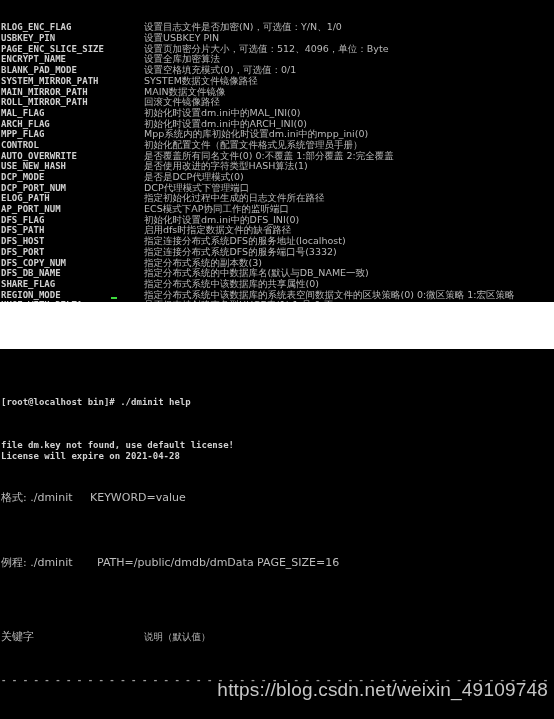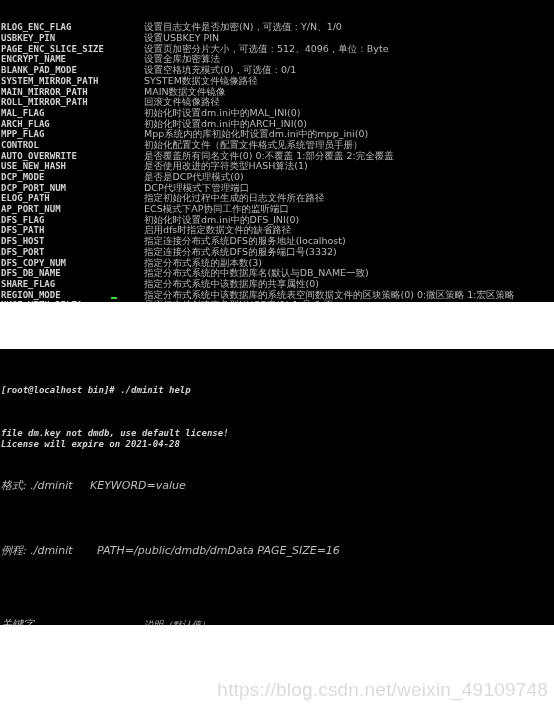--- a/index.html
+++ b/index.html
@@ -46,23 +46,22 @@
     height: 47px;
     background: #ffffff;
   }
 
   
   #term-block-2 {
     position: absolute;
     left: 0;
     top: 349px;
     width: 554px;
-    height: 276px;
-    padding: 4px 0 0 1px;
-    font-style: italic;
+    height: 370px;
+    padding: 16px 0 0 1px;
   }
 
   .ln {
     display: block;
     height: 10.7px;
     white-space: pre;
   }
 
   
   .kw {
@@ -129,21 +128,21 @@
 </div>
 
 <div id="scrollback-cursor"></div>
 
 <div id="console-gap"></div>
 
 <div class="terminal" id="term-block-2">
 
   <span class="ln plain">[root@localhost bin]# ./dminit help</span>
 
-  <div id="block2-preamble"><span class="ln plain">file dm.key not dmdb, use default license!</span><span class="ln plain">License will expire on 2021-04-28</span></div>
+  <div id="block2-preamble"><span class="ln plain">file dm.key not found, use default license!</span><span class="ln plain">License will expire on 2021-04-28</span></div>
 
   <span class="ln"><span class="cjk">格式: ./dminit     KEYWORD=value</span></span>
   <span class="blank"></span>
   <span class="ln"><span class="cjk">例程: ./dminit       PATH=/public/dmdb/dmData PAGE_SIZE=16</span></span>
   <span class="blank"></span>
 
   <span class="ln"><span class="kw cjk">关键字</span><span class="desc">说明（默认值）</span></span>
 
   <span class="ln sep">- - - - - - - - - - - - - - - - - - - - - - - - - - - - - - - - - - - - - - - - - - - - - - - - - - - - - - - - - - - - - - - -</span>
   <span class="blank"></span>

